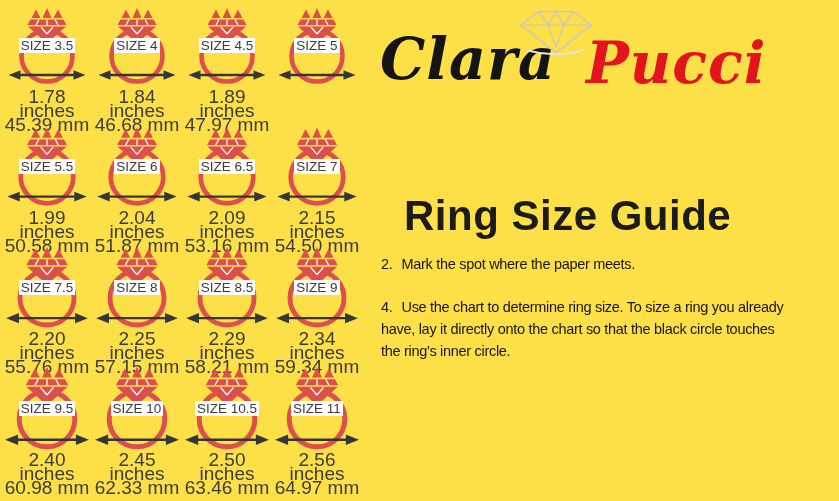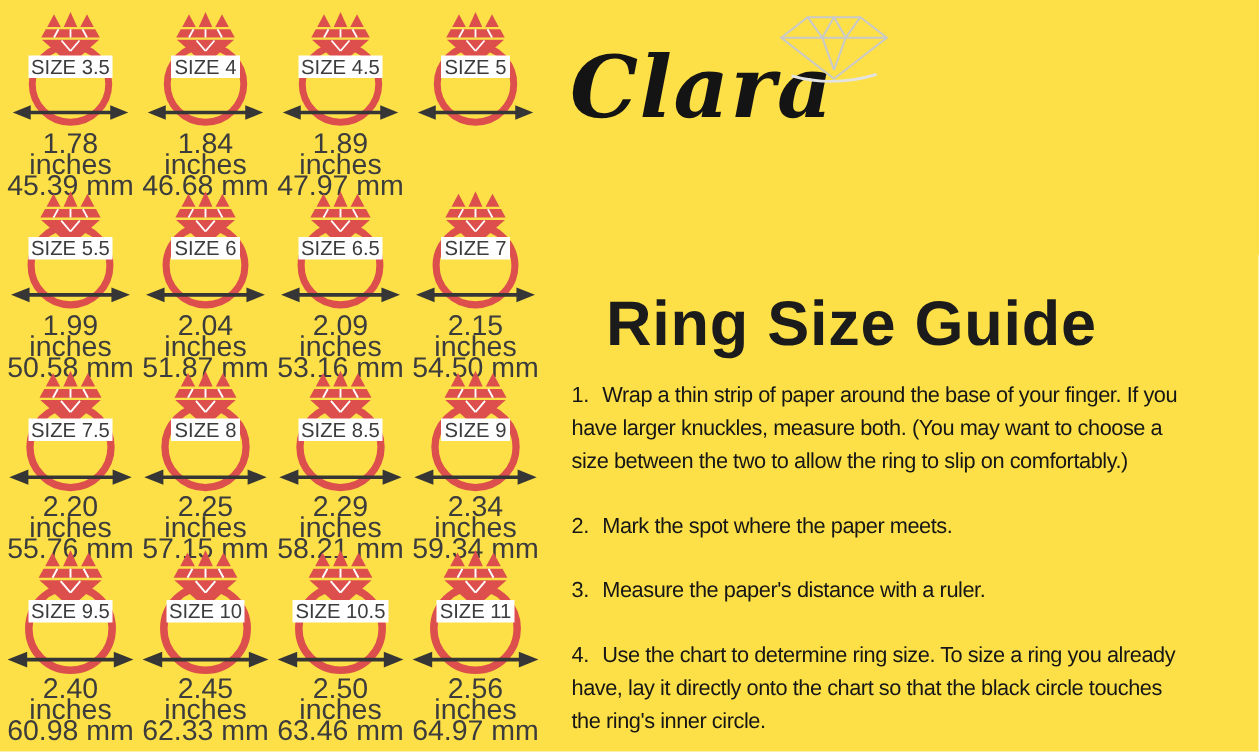--- a/index.html
+++ b/index.html
@@ -262,35 +262,28 @@
       <svg class="logo-diamond" viewBox="0 0 90 50">
         <g style="fill:none;stroke:var(--logo-gray);stroke-width:1.4;stroke-linejoin:miter">
           <polygon points="27,5 63,5 81,19 45,47 9,19"></polygon>
           <line x1="9" y1="19" x2="81" y2="19"></line>
           <polyline points="27,5 37,19 45,5 53,19 63,5"></polyline>
           <line x1="37" y1="19" x2="45" y2="41"></line>
           <line x1="53" y1="19" x2="45" y2="41"></line>
         </g>
         <path d="M 16,45 Q 45,53 74,44" style="fill:none;stroke:#e3e3e3;stroke-width:2"></path>
       </svg>
+      <span class="logo-word logo-pucci">Pucci</span>
     </div>
 
     <h1 class="guide-title">Ring Size Guide</h1>
 
     <div class="instructions">
       <p class="step">
-        <span class="step-num">1.</span><span class="step-text">Wrap a thin strip of paper around the base of your finger. If you
-have larger knuckles, measure both. (You may want to choose a
-size between the two to allow the ring to slip on comfortably.)</span>
-      </p>
-      <p class="step">
         <span class="step-num">2.</span><span class="step-text">Mark the spot where the paper meets.</span>
-      </p>
-      <p class="step">
-        <span class="step-num">3.</span><span class="step-text">Measure the paper's distance with a ruler.</span>
       </p>
       <p class="step">
         <span class="step-num">4.</span><span class="step-text">Use the chart to determine ring size. To size a ring you already
 have, lay it directly onto the chart so that the black circle touches
 the ring's inner circle.</span>
       </p>
     </div>
 
   </div>
 </div>

